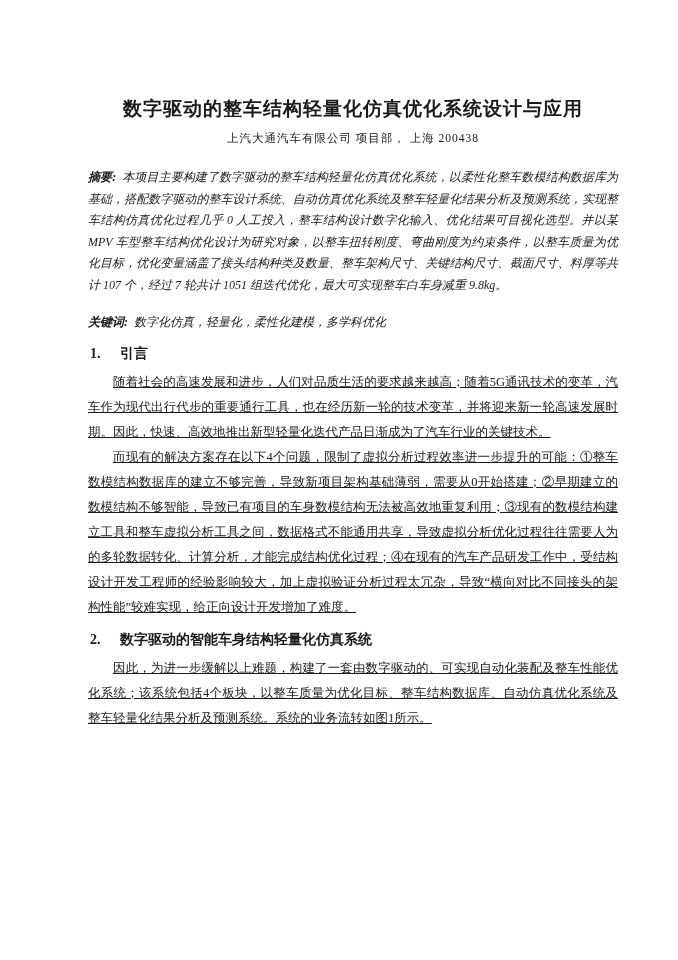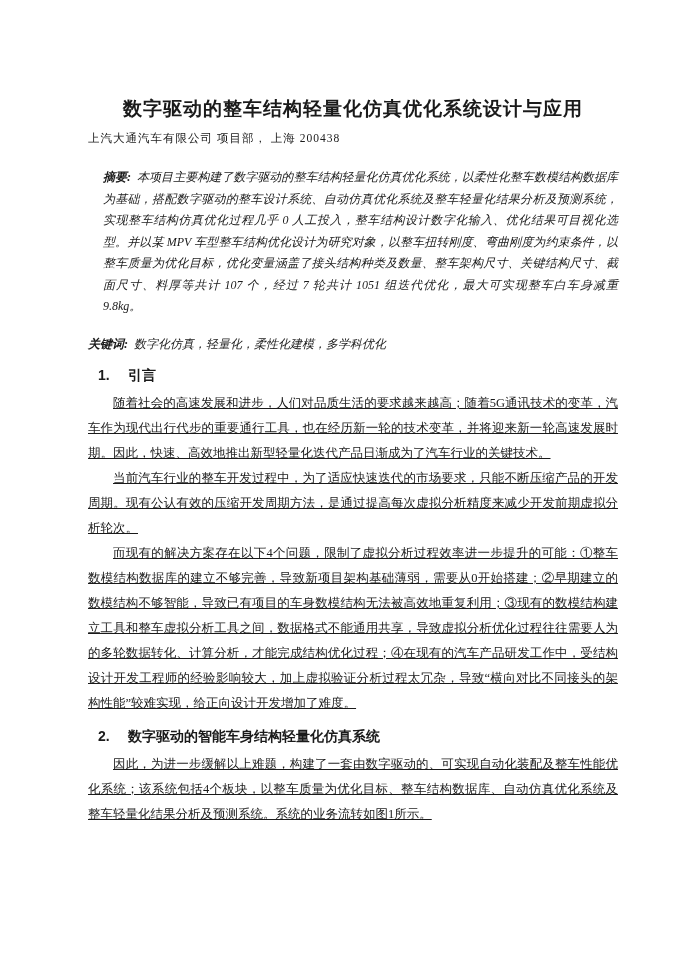--- a/index.html
+++ b/index.html
@@ -29,42 +29,42 @@
   }
   .authors {
     margin-top: 30px;
     font-size: 12.5px;
     text-align: center;
     letter-spacing: 2px;
   }
   .affiliation {
     margin-top: 9px;
     font-size: 11.5px;
-    text-align: left;
+    text-align: center;
     letter-spacing: 1px;
   }
   .abstract, .keywords {
     font-size: 12px;
     line-height: 21.5px;
     text-align: justify;
     font-style: italic;
     margin: 0;
   }
-  .abstract { margin-top: 21px; margin-left: 15px; }
+  .abstract { margin-top: 21px; }
   .keywords { margin-top: 16px; }
   .inline-label {
     font-weight: bold;
     font-style: italic;
     margin-right: 6px;
   }
   .section-heading {
-    font-family: Liberation Sans, sans-serif;
+    font-family: Liberation Serif, serif;
     font-size: 14px;
     font-weight: bold;
-    margin: 9px 0 5px 8px;
+    margin: 9px 0 5px 0;
     line-height: 22px;
   }
   .section-heading .sec-num {
     display: inline-block;
     min-width: 30px;
     margin-left: 2px;
   }
   .body-par {
     font-size: 12.5px;
     line-height: 25px;
@@ -84,21 +84,20 @@
 
   <div class="affiliation">上汽大通汽车有限公司  项目部，  上海  200438</div>
 
   <p class="abstract"><span class="inline-label">摘要:</span><span>本项目主要构建了数字驱动的整车结构轻量化仿真优化系统，以柔性化整车数模结构数据库为基础，搭配数字驱动的整车设计系统、自动仿真优化系统及整车轻量化结果分析及预测系统，实现整车结构仿真优化过程几乎 0 人工投入，整车结构设计数字化输入、优化结果可目视化选型。并以某 MPV 车型整车结构优化设计为研究对象，以整车扭转刚度、弯曲刚度为约束条件，以整车质量为优化目标，优化变量涵盖了接头结构种类及数量、整车架构尺寸、关键结构尺寸、截面尺寸、料厚等共计 107 个，经过 7 轮共计 1051 组迭代优化，最大可实现整车白车身减重 9.8kg。</span></p>
 
   <p class="keywords"><span class="inline-label">关键词:</span><span>数字化仿真，轻量化，柔性化建模，多学科优化</span></p>
 
   <div>
     <h2 class="section-heading"><span class="sec-num">1.</span><span>引言</span></h2>
     <p class="body-par">随着社会的高速发展和进步，人们对品质生活的要求越来越高；随着5G通讯技术的变革，汽车作为现代出行代步的重要通行工具，也在经历新一轮的技术变革，并将迎来新一轮高速发展时期。因此，快速、高效地推出新型轻量化迭代产品日渐成为了汽车行业的关键技术。</p>
-    <p class="body-par">当前汽车行业的整车开发过程中，为了适应快速迭代的市场要求，只能不断压缩产品的开发周期。现有公认有效的压缩开发周期方法，是通过提高每次虚拟分析精度来减少开发前期虚拟分析轮次。</p>
     <p class="body-par">而现有的解决方案存在以下4个问题，限制了虚拟分析过程效率进一步提升的可能：①整车数模结构数据库的建立不够完善，导致新项目架构基础薄弱，需要从0开始搭建；②早期建立的数模结构不够智能，导致已有项目的车身数模结构无法被高效地重复利用；③现有的数模结构建立工具和整车虚拟分析工具之间，数据格式不能通用共享，导致虚拟分析优化过程往往需要人为的多轮数据转化、计算分析，才能完成结构优化过程；④在现有的汽车产品研发工作中，受结构设计开发工程师的经验影响较大，加上虚拟验证分析过程太冗杂，导致“横向对比不同接头的架构性能”较难实现，给正向设计开发增加了难度。</p>
   </div>
 
   <div>
     <h2 class="section-heading"><span class="sec-num">2.</span><span>数字驱动的智能车身结构轻量化仿真系统</span></h2>
     <p class="body-par">因此，为进一步缓解以上难题，构建了一套由数字驱动的、可实现自动化装配及整车性能优化系统；该系统包括4个板块，以整车质量为优化目标、整车结构数据库、自动仿真优化系统及整车轻量化结果分析及预测系统。系统的业务流转如图1所示。</p>
   </div>
 
 </div>
 

